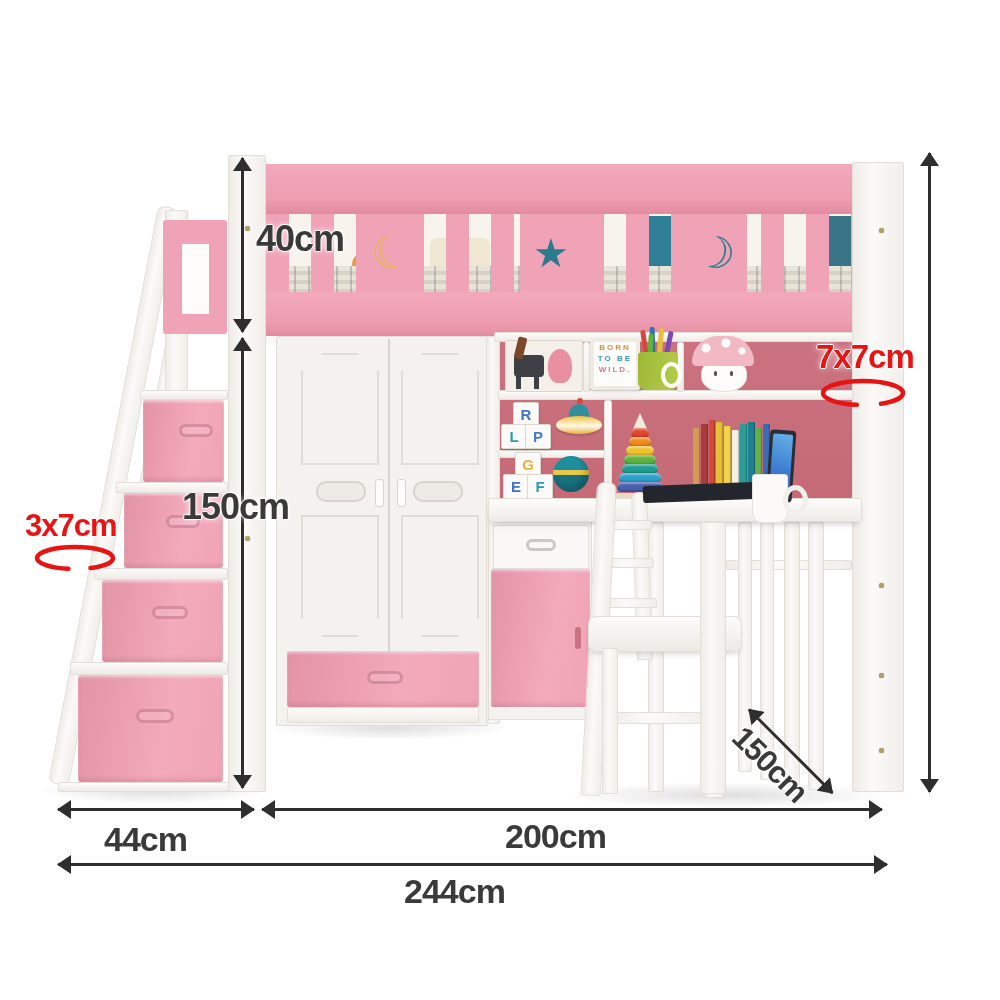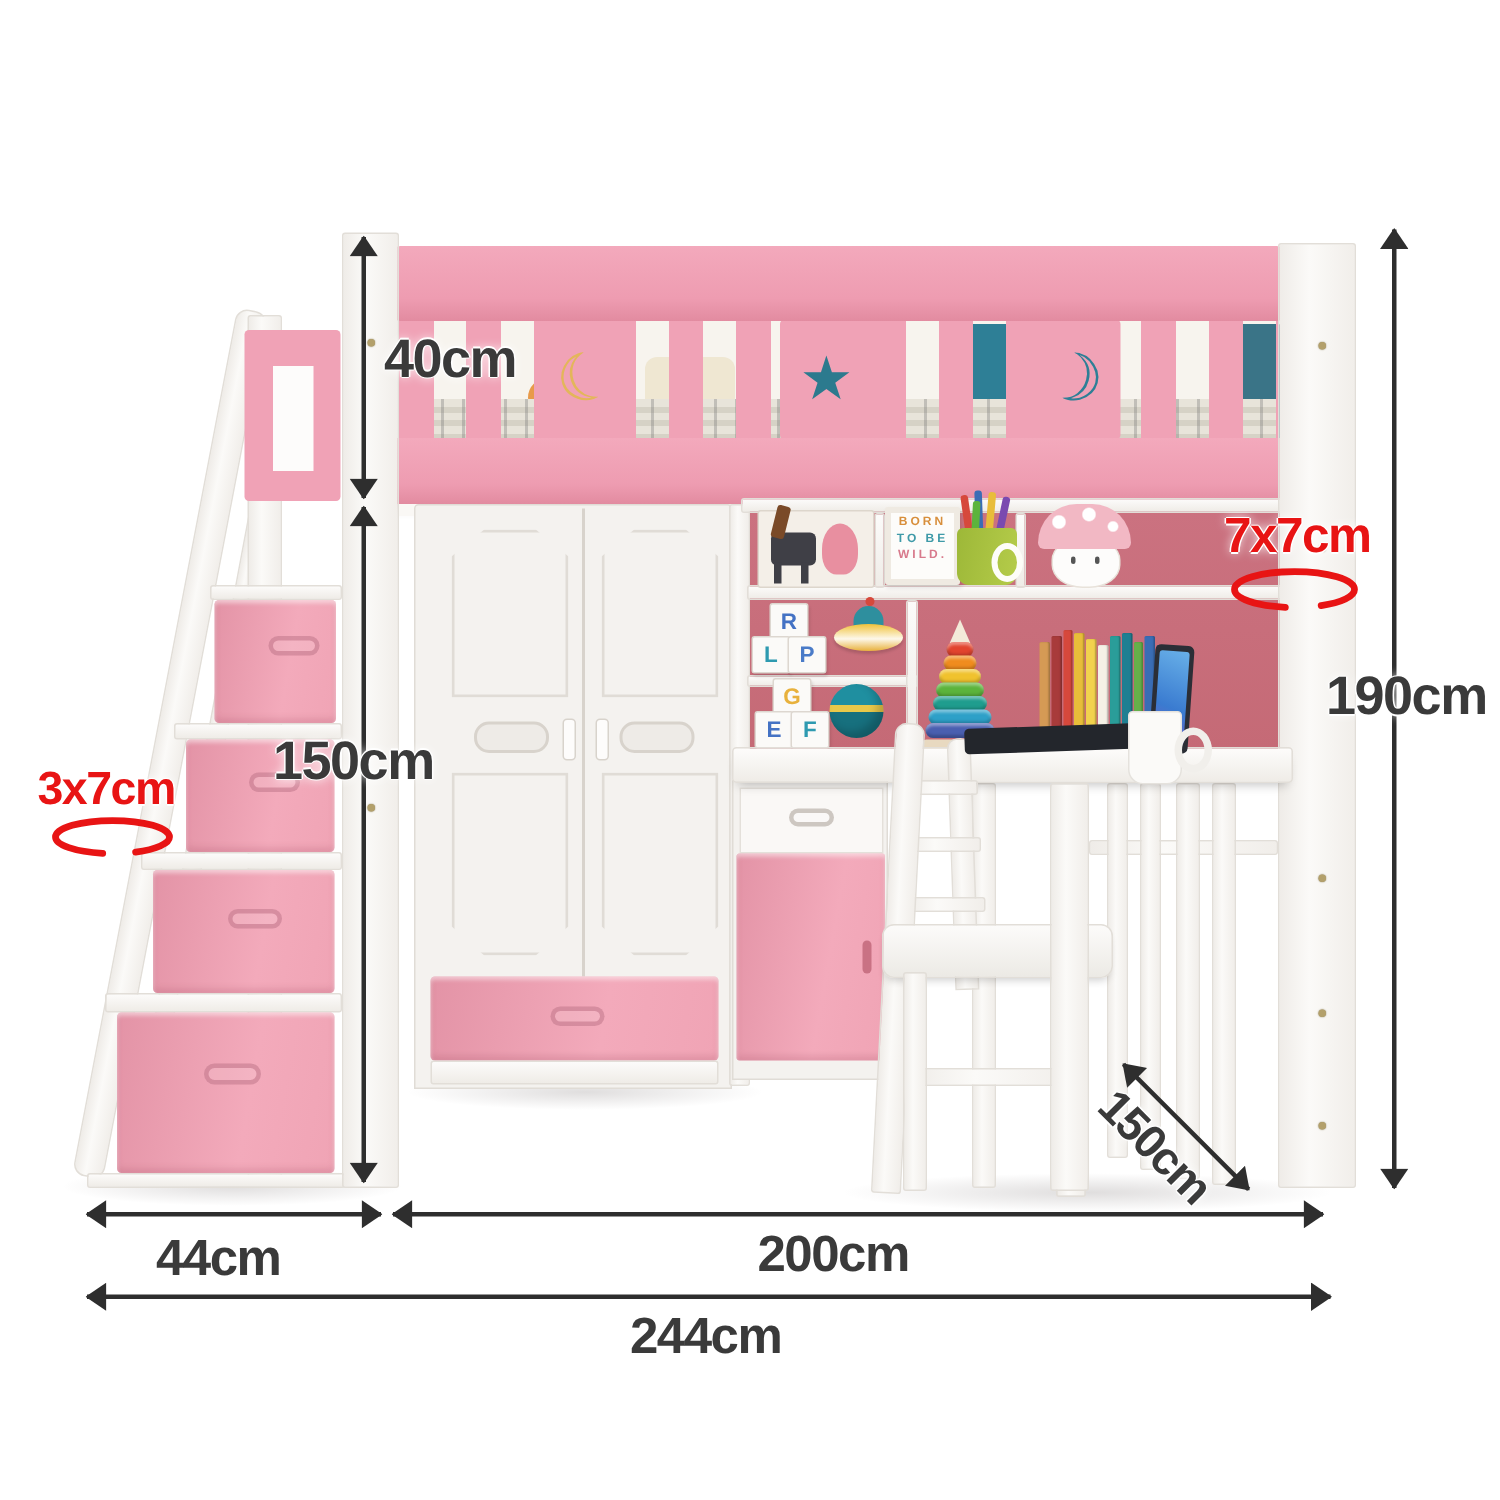--- a/index.html
+++ b/index.html
@@ -270,21 +270,20 @@
     <div class="ah up" style="left:-8px;top:-1px;"></div>
     <div class="ah down" style="left:-8px;bottom:-1px;"></div>
   </div>
   <div class="abs dimlabel" style="left:182px;top:486px;font-size:36px;">150cm</div>
 
   <div class="abs" style="left:928px;top:153px;width:3px;height:639px;z-index:25;">
     <div class="dimline-v"></div>
     <div class="ah up" style="left:-8px;top:-1px;"></div>
     <div class="ah down" style="left:-8px;bottom:-1px;"></div>
   </div>
-  <div class="abs dimlabel" style="left:884px;top:443px;font-size:36px;">190cm</div>
 
   <div class="abs redlabel" style="left:25px;top:508px;">3x7cm</div>
   <svg class="abs" style="left:32px;top:542px;z-index:30;" width="86" height="32" viewBox="0 0 86 32">
     <ellipse cx="43" cy="16" rx="38" ry="11" fill="none" stroke="#e81414" stroke-width="4.5" stroke-linecap="round" stroke-dasharray="150 22" stroke-dashoffset="-48"></ellipse>
   </svg>
 
   <div class="abs redlabel" style="left:816px;top:338px;font-size:33px;">7x7cm</div>
   <svg class="abs" style="left:818px;top:376px;z-index:30;" width="90" height="34" viewBox="0 0 90 34">
     <ellipse cx="45" cy="17" rx="40" ry="12" fill="none" stroke="#e81414" stroke-width="4.5" stroke-linecap="round" stroke-dasharray="158 24" stroke-dashoffset="-50"></ellipse>
   </svg>
@@ -308,15 +307,15 @@
     <div class="ah left" style="top:-8px;left:-1px;"></div>
     <div class="ah right" style="top:-8px;right:-1px;"></div>
   </div>
   <div class="abs dimlabel" style="left:505px;top:817px;">200cm</div>
 
   <div class="abs" style="left:58px;top:863px;width:829px;height:3px;z-index:25;">
     <div class="dimline-h"></div>
     <div class="ah left" style="top:-8px;left:-1px;"></div>
     <div class="ah right" style="top:-8px;right:-1px;"></div>
   </div>
-  <div class="abs dimlabel" style="left:420px;top:872px;">244cm</div>
+  <div class="abs dimlabel" style="left:404px;top:872px;">244cm</div>
 
 </div>
 
 </body></html>

